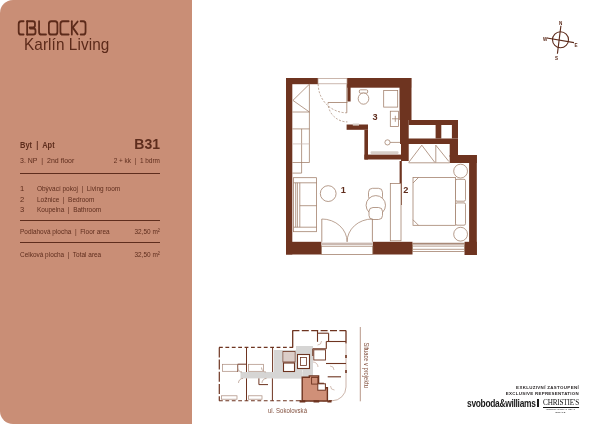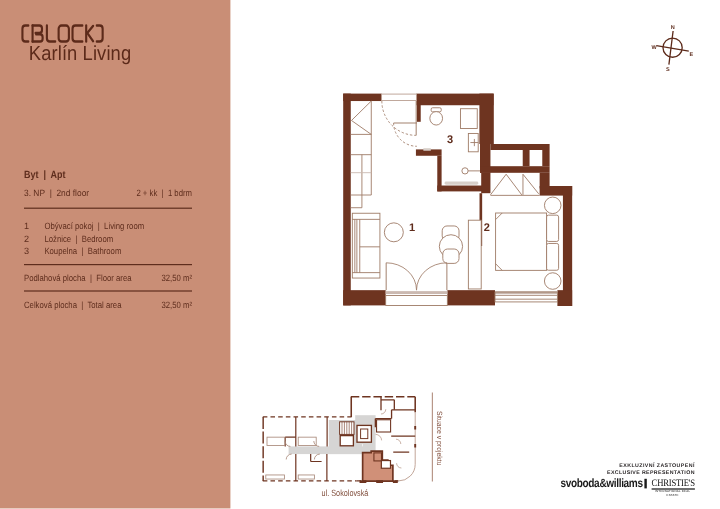--- a/index.html
+++ b/index.html
@@ -1,17 +1,17 @@
 <!DOCTYPE html>
 <html><head>
 <meta charset="utf-8">
 <style>
   html,body{margin:0;padding:0;}
   body{width:600px;height:424px;background:#ffffff;font-family:"Liberation Sans",sans-serif;}
-  #page{position:relative;width:600px;height:424px;overflow:hidden;background:#fff;}
+  #page{position:relative;width:600px;height:424px;overflow:hidden;background:#fff;border-radius:13px;}
   .abs{position:absolute;}
   .pnl{color:#5e2d1d;}
   .cx{transform:scaleX(0.85);transform-origin:0 0;}
   .cxr{transform:scaleX(0.85);transform-origin:100% 0;}
 </style>
 </head>
 <body>
 <div id="page">
 
 <div class="abs" style="left:0;top:0;width:192px;height:424px;background:#c98e76;"></div>
@@ -28,20 +28,21 @@
     <path d="M78.4,21.3 V34.6"></path>
     <path d="M84.9,21.6 L79.3,27.6 M79.8,28 L84.9,34.3"></path>
     <path d="M88.3,21.3 H91.1 Q93.8,21.3 93.8,24 V31.9 Q93.8,34.6 91.1,34.6 H88.3"></path>
   </g>
 </svg>
 
 <div class="abs pnl" style="left:23.5px;top:34.6px;width:160px;font-size:17px;font-weight:normal;color:#5c2a1a;transform:scaleX(0.9);transform-origin:0 0;letter-spacing:0.1px;">Karlín Living</div>
 
 <div class="abs pnl cx" style="left:20px;top:139.5px;font-size:8.8px;font-weight:bold;">Byt&nbsp; |&nbsp; Apt</div>
 
+<div class="abs pnl" style="left:60px;top:136px;width:100px;text-align:right;font-size:14px;font-weight:bold;">B31</div>
 
 <div class="abs pnl" style="left:20px;top:155.5px;font-size:7.6px;transform:scaleX(0.92);transform-origin:0 0;">3. NP&nbsp; |&nbsp; 2nd floor</div>
 
 <div class="abs pnl cxr" style="left:60px;top:155.5px;width:100px;text-align:right;font-size:7.6px;">2 + kk&nbsp; |&nbsp; 1 bdrm</div>
 
 <div class="abs" style="left:20px;top:173.2px;width:140px;height:0.9px;background:#5e2d1d;"></div>
 
 <div class="abs pnl" style="left:20px;top:183.9px;font-size:7.6px;">1</div>
 <div class="abs pnl cx" style="left:36.5px;top:183.9px;font-size:7.6px;">Obývací pokoj&nbsp; |&nbsp; Living room</div>
 

